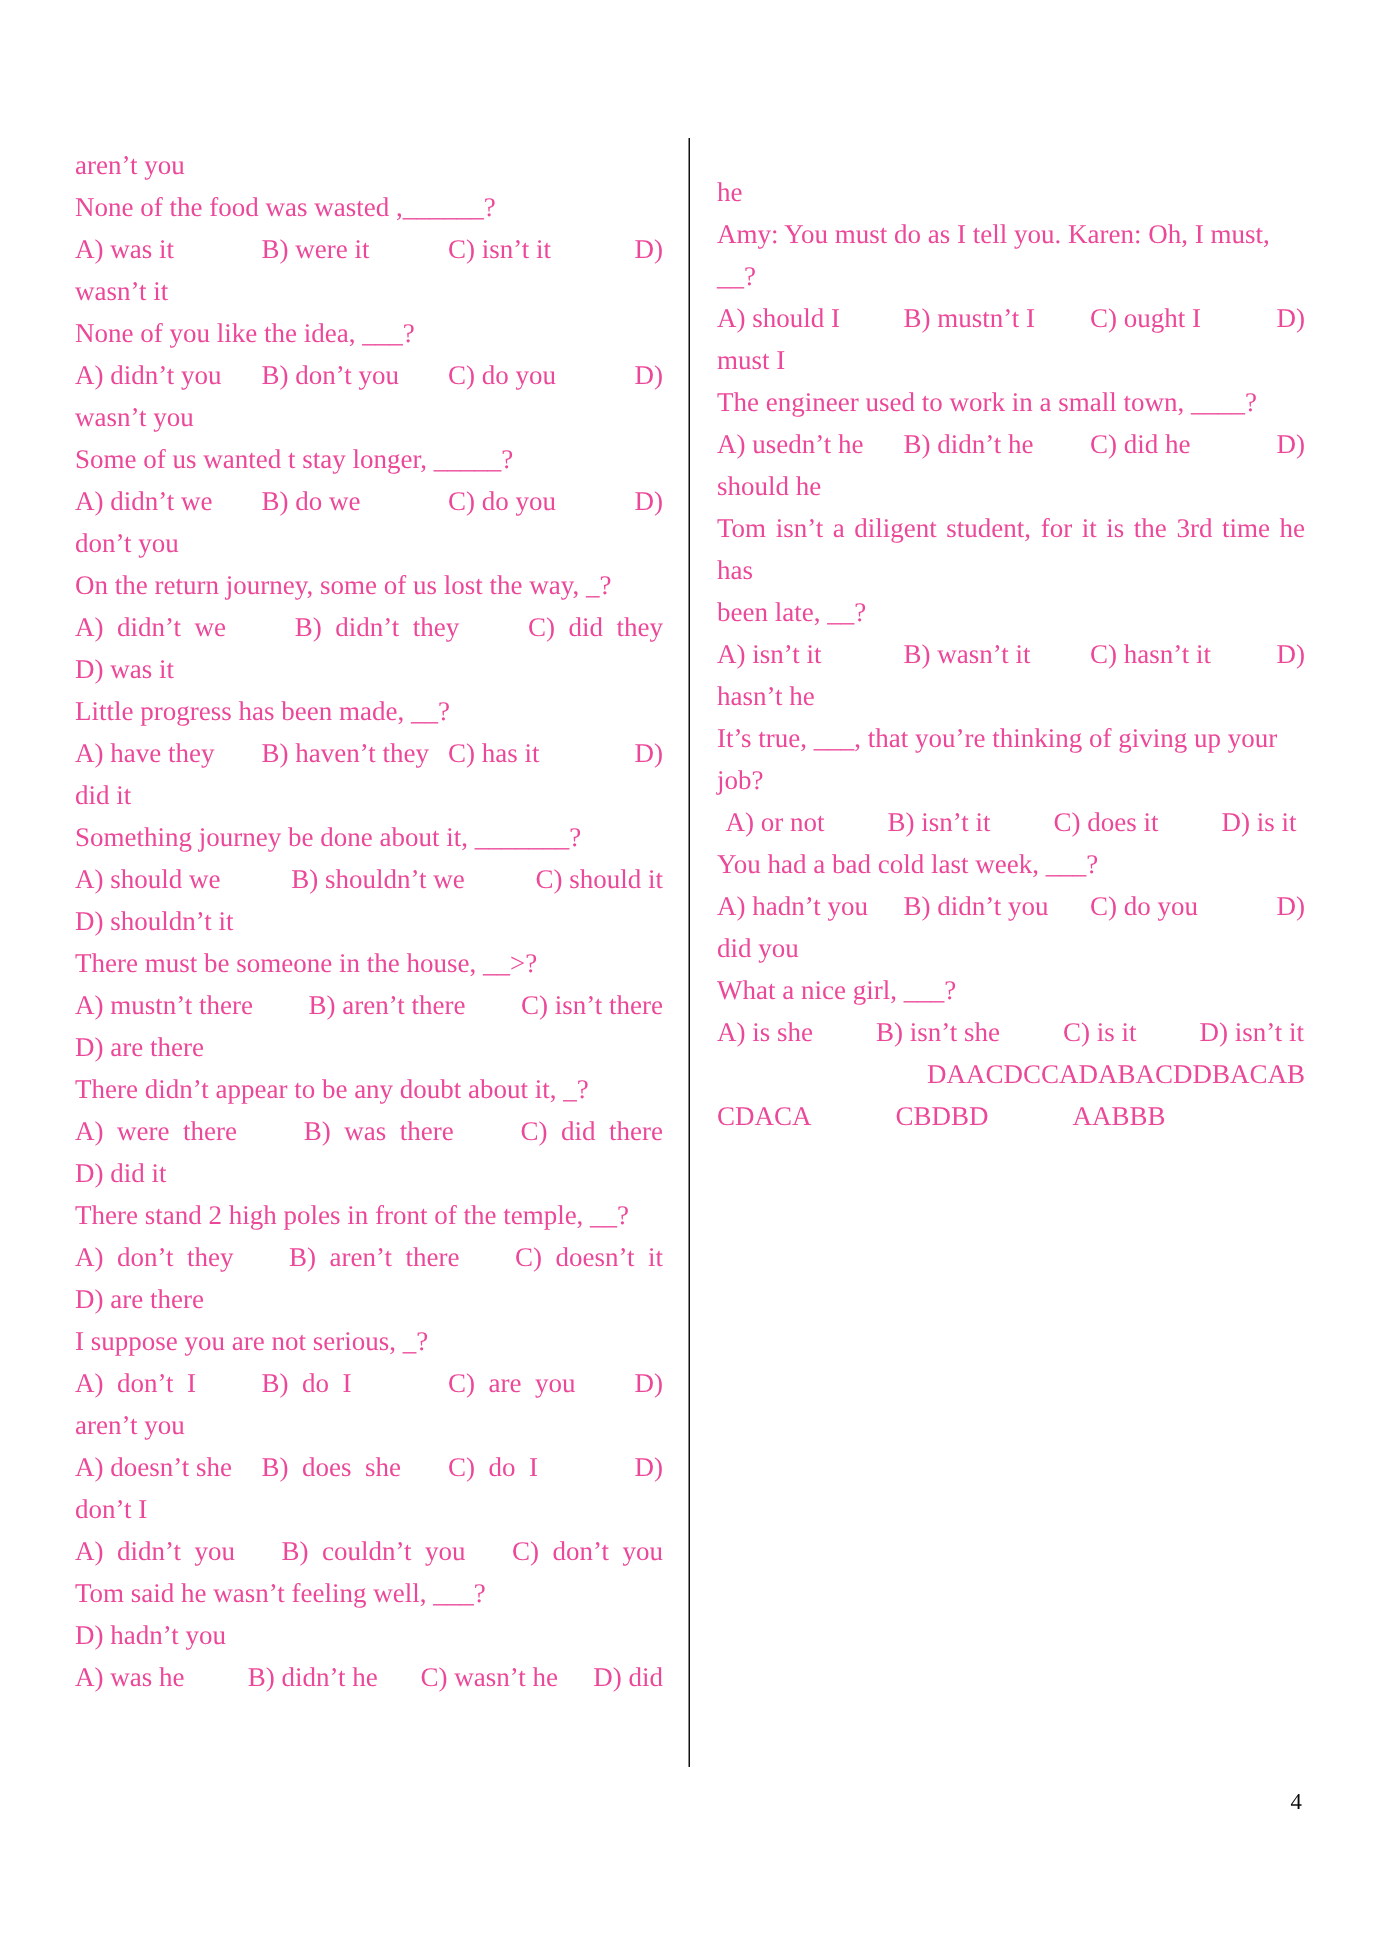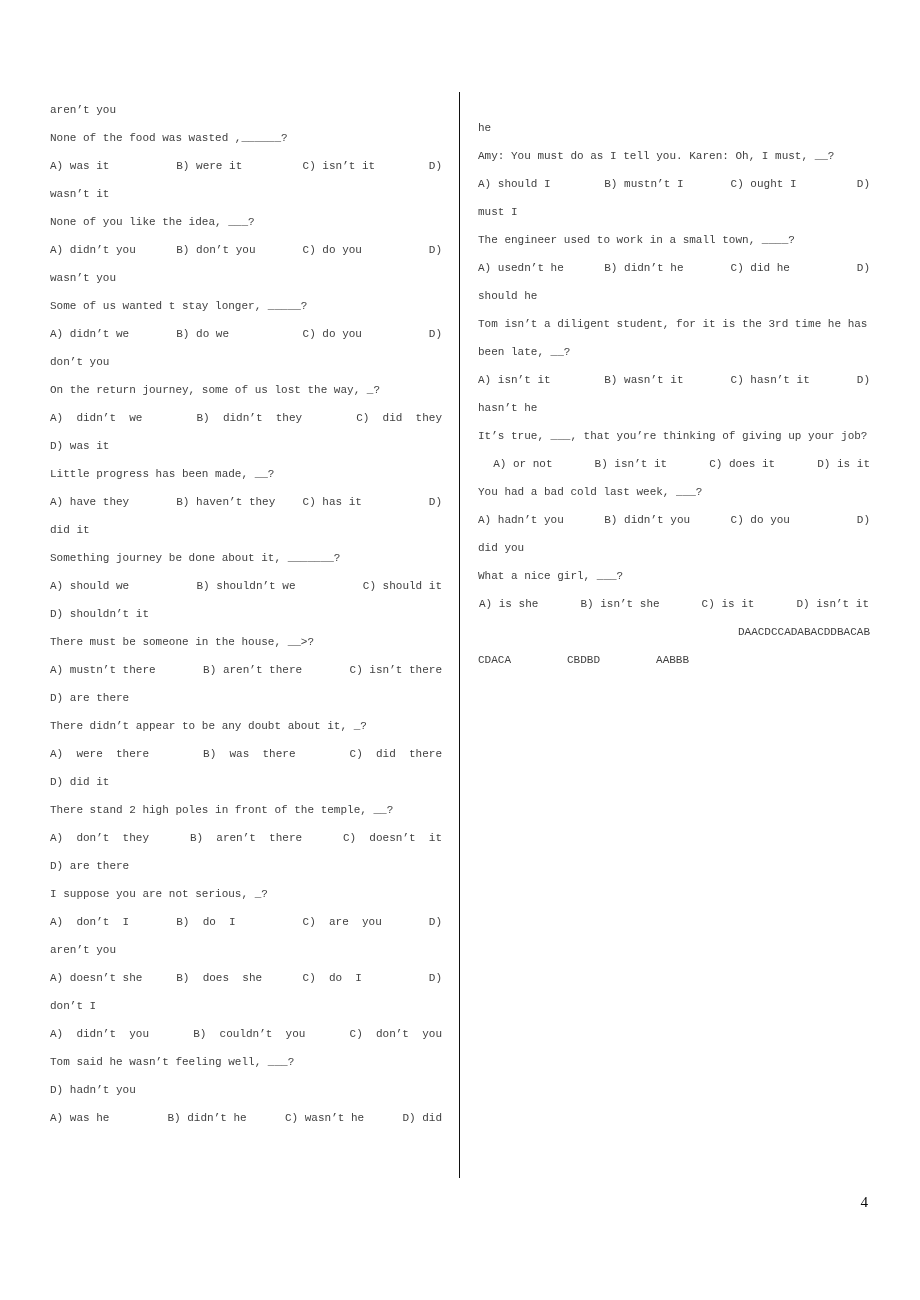--- a/index.html
+++ b/index.html
@@ -14,24 +14,23 @@
   #page {
     position: relative;
     width: 920px;
     height: 1300px;
     background: #ffffff;
     overflow: hidden;
   }
   .column {
     position: absolute;
     top: 96px;
-    font-size: 11px;
+    font-size: 18px;
     line-height: 28px;
-    color: #404040;
-    font-family: Liberation Mono, monospace;
+    color: #ec4899;
   }
   #left-column {
     left: 50px;
     width: 392px;
   }
   #right-column {
     left: 478px;
     width: 392px;
     margin-top: 18px;
   }
@@ -155,25 +154,25 @@
       <div class="line opts tabs"><span class="opt">A) should I</span><span class="opt">B) mustn’t I</span><span class="opt">C) ought I</span><span class="opt">D)</span></div>
       <div class="line q">must I</div>
       <div class="line q">The engineer used to work in a small town, ____?</div>
       <div class="line opts tabs"><span class="opt">A) usedn’t he</span><span class="opt">B) didn’t he</span><span class="opt">C) did he</span><span class="opt">D)</span></div>
       <div class="line q">should he</div>
       <div class="line q justify">Tom isn’t a diligent student, for it is the 3rd time he has</div>
       <div class="line q">been late, __?</div>
       <div class="line opts tabs"><span class="opt">A) isn’t it</span><span class="opt">B) wasn’t it</span><span class="opt">C) hasn’t it</span><span class="opt">D)</span></div>
       <div class="line q">hasn’t he</div>
       <div class="line q">It’s true, ___, that you’re thinking of giving up your job?</div>
-      <div class="line opts left" style="justify-content: flex-end;"><span class="opt">A) or not</span><span class="opt" style="margin-left: 42px;">B) isn’t it</span><span class="opt" style="margin-left: 42px;">C) does it</span><span class="opt" style="margin-left: 42px;">D) is it</span></div>
+      <div class="line opts left" style="justify-content: center;"><span class="opt">A) or not</span><span class="opt" style="margin-left: 42px;">B) isn’t it</span><span class="opt" style="margin-left: 42px;">C) does it</span><span class="opt" style="margin-left: 42px;">D) is it</span></div>
       <div class="line q">You had a bad cold last week, ___?</div>
       <div class="line opts tabs"><span class="opt">A) hadn’t you</span><span class="opt">B) didn’t you</span><span class="opt">C) do you</span><span class="opt">D)</span></div>
       <div class="line q">did you</div>
       <div class="line q">What a nice girl, ___?</div>
-      <div class="line opts left" style="justify-content: center;"><span class="opt">A) is she</span><span class="opt" style="margin-left: 42px;">B) isn’t she</span><span class="opt" style="margin-left: 42px;">C) is it</span><span class="opt" style="margin-left: 42px;">D) isn’t it</span></div>
+      <div class="line opts left" style="justify-content: flex-start;"><span class="opt">A) is she</span><span class="opt" style="margin-left: 42px;">B) isn’t she</span><span class="opt" style="margin-left: 42px;">C) is it</span><span class="opt" style="margin-left: 42px;">D) isn’t it</span></div>
       <div class="line keyrow spread"><span class="key">DAACD</span><span class="key">CCADA</span><span class="key">BACDD</span><span class="key">BACAB</span></div>
       <div class="line keyrow left"><span class="key">CDACA</span><span class="key">CBDBD</span><span class="key">AABBB</span></div>
     </div>
 
   <div id="page-number">4</div>
 
 </div>
 
 </body></html>

